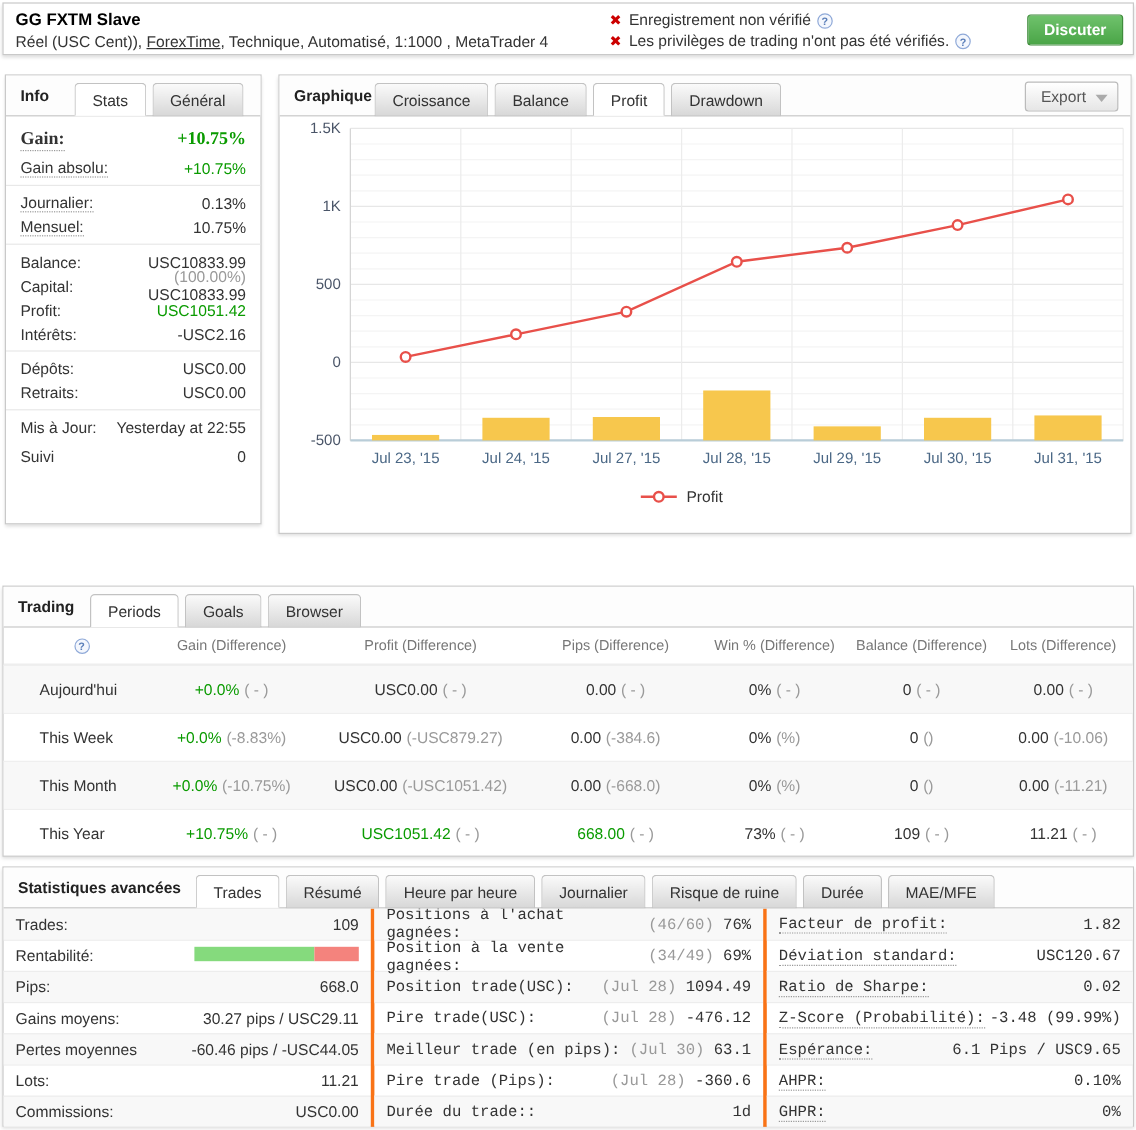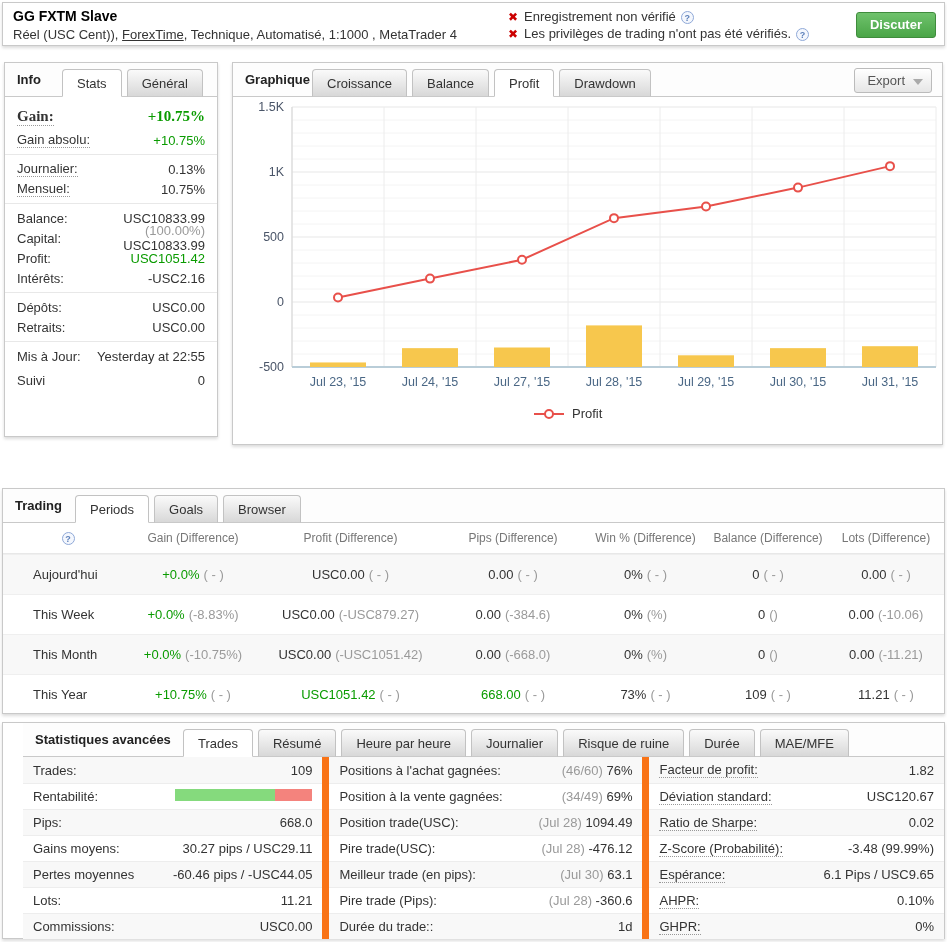--- a/index.html
+++ b/index.html
@@ -64,25 +64,25 @@
   .t-label { width: 125px; padding-left: 30px; text-align: left; }
   .h-label { width: 125px; text-align: center; }
   .t-cell { text-align: center; }
   .c0 { width: 130px; } .c1 { width: 185px; } .c2 { width: 140px; }
   .c3 { width: 125px; } .c4 { width: 120px; } .c5 { width: 116px; }
   .t-row { display: flex; align-items: center; height: 40px; font-size: 13px; border-top: 1px solid #efefef; }
   .t-row.odd { background: #f8f8f8; }
   .t-row .diff { color: #9a9a9a; margin-left: 4px; }
 
   
-  #stats-panel { top: 722px; left: 2px; width: 943px; height: 217px; padding-left: 20px; }
+  #stats-panel { top: 722px; left: 2px; width: 943px; height: 217px; }
   #stats-panel .tabs { left: 160px; }
   .s-body { display: flex; }
   .s-col { width: 306px; }
-  .s-col + .s-col { border-left: 7px solid #f97316; }
+  .s-col + .s-col { border-left: 3px solid #f97316; font-family: Liberation Mono, monospace; }
   .s-col.mid { width: 327px; } .s-col.right { width: 308px; }
   .s-row { height: 26px; display: flex; align-items: center; justify-content: space-between;
     padding: 0 10px; font-size: 13px; border-top: 1px solid #ededed; }
   .s-row:first-child { border-top: none; }
   .s-row.odd { background: #f8f8f8; }
   .s-val { text-align: right; white-space: nowrap; }
   .rb { display: inline-flex; width: 137px; height: 12px; }
   .rb-g { background: #85da7d; height: 12px; }
   .rb-r { background: #f4837d; height: 12px; flex: 1; }
 </style>

